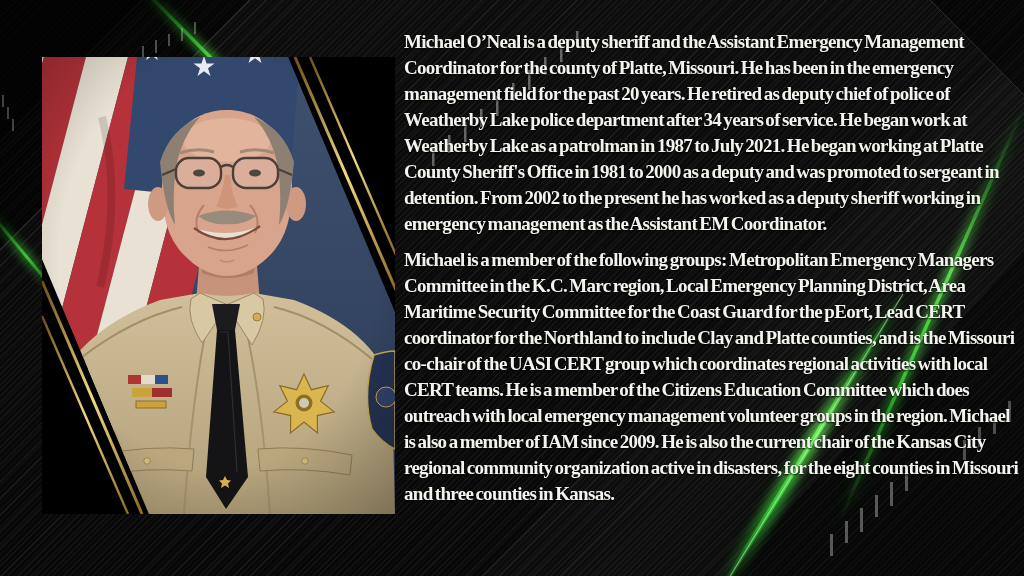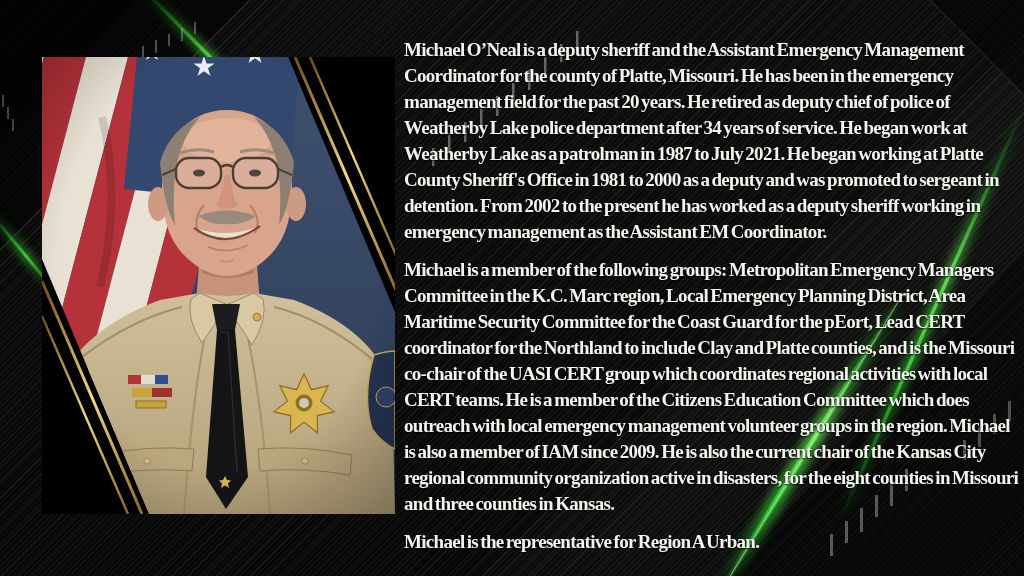--- a/index.html
+++ b/index.html
@@ -16,21 +16,21 @@
     position:absolute;left:42px;top:57px;width:353px;height:457px;
     background:#000;z-index:2;
   }
   .photo-frame svg{display:block;}
   .bio{
     position:absolute;left:404px;top:25px;width:618px;z-index:3;
     color:#f2f4ed;font-weight:bold;font-size:19px;line-height:26px;
     letter-spacing:-0.7px;word-spacing:-1.8px;
     text-shadow:0 1px 2px rgba(0,0,0,0.9), 0 0 1px rgba(0,0,0,0.6);
   }
-  .bio p{margin:12px 0 10px 0;}
+  .bio p{margin:4px 0 10px 0;}
 </style>
 </head>
 <body>
 
 <div class="slide">
 
   <svg class="bg-decor" width="1024" height="576" viewBox="0 0 1024 576">
     <defs>
       <filter id="glow" x="-80%" y="-80%" width="260%" height="260%">
         <feGaussianBlur stdDeviation="4.5"></feGaussianBlur>
@@ -265,16 +265,15 @@
       <g>
         <path d="M0,224 L100,457" stroke="url(#goldLine)" stroke-width="3"></path>
         <path d="M0,259 L86,457" stroke="url(#goldLine)" stroke-width="2.4"></path>
       </g>
     </svg>
   </div>
 
   <div class="bio">
     <p>Michael O’Neal is a deputy sheriff and the Assistant Emergency Management Coordinator for the county of Platte, Missouri. He has been in the emergency management field for the past 20 years. He retired as deputy chief of police of Weatherby Lake police department after 34 years of service. He began work at Weatherby Lake as a patrolman in 1987 to July 2021. He began working at Platte County Sheriff's Office in 1981 to 2000 as a deputy and was promoted to sergeant in detention.  From 2002 to the present he has worked as a deputy sheriff working in emergency management as the Assistant EM Coordinator.</p>
     <p>Michael is a member of the following groups: Metropolitan Emergency Managers Committee in the K.C. Marc region,  Local Emergency Planning District,  Area Maritime Security Committee for the Coast Guard for the pEort, Lead CERT coordinator for the Northland to include Clay and Platte counties, and is the Missouri co-chair of the UASI CERT group which coordinates regional activities with local CERT teams. He is a member of the Citizens Education Committee which does outreach with local emergency management volunteer groups in the region. Michael is also a member of IAM since 2009. He is also the current chair of the Kansas City regional community organization active in disasters, for the eight counties in Missouri and three counties in Kansas.</p>
-    <p>Michael is the representative for Region A Urban.</p>
   </div>
 
 </div>
 
 </body></html>

